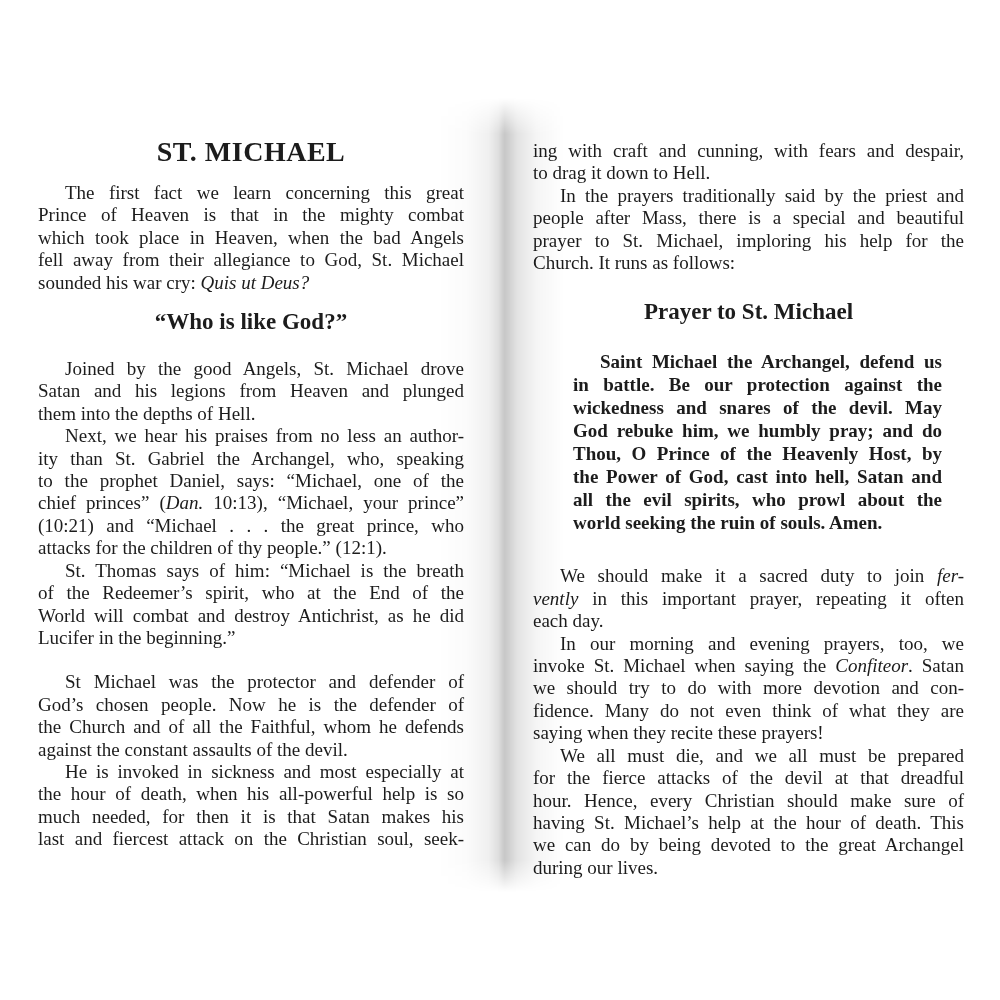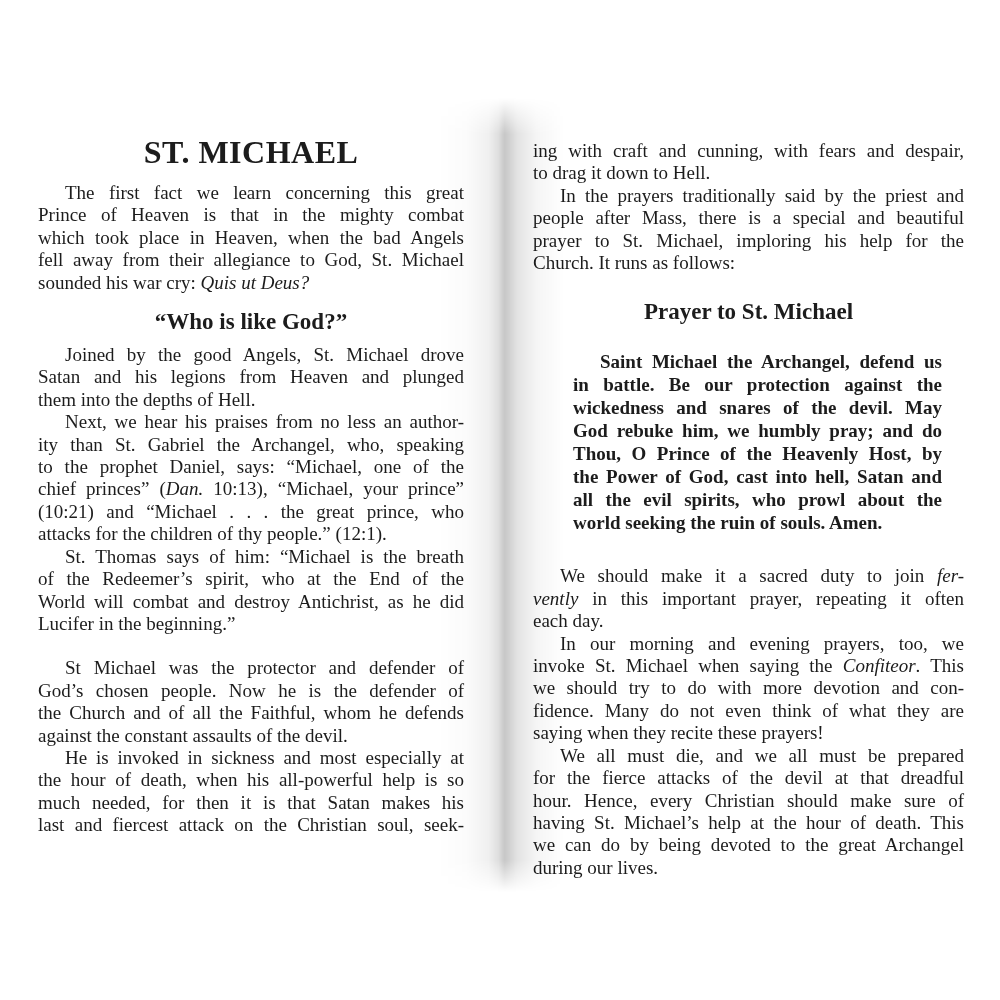--- a/index.html
+++ b/index.html
@@ -22,26 +22,26 @@
       rgba(0,0,0,0.11) 63%,
       rgba(0,0,0,0.04) 78%,
       rgba(0,0,0,0) 100%);
     -webkit-mask-image:linear-gradient(to bottom,transparent 0,#000 36px,#000 calc(100% - 32px),transparent 100%);
     mask-image:linear-gradient(to bottom,transparent 0,#000 36px,#000 calc(100% - 32px),transparent 100%);
   }
   .col{position:absolute;}
   .col-left{left:38px;top:136px;width:426px;}
   .col-right{left:533px;top:140px;width:431px;}
   .title{
-    font-size:32px;line-height:32px;font-weight:bold;
+    font-size:28px;line-height:32px;font-weight:bold;
     text-align:center;margin:0 0 14px 0;letter-spacing:0.5px;
   }
   .heading{
     font-size:23px;line-height:28px;font-weight:bold;
-    text-align:center;margin:14px 0 8px 0;
+    text-align:center;margin:14px 0 22px 0;
   }
   .col-right .heading{margin:24px 0 24px 0;}
   .para{margin:0;}
   .ln{
     font-size:19px;line-height:22.4px;
     text-align:justify;text-align-last:justify;
   }
   .ln.lastln{text-align-last:left;}
   .ln.indent{padding-left:27px;}
   .para.bold .ln{font-weight:bold;line-height:23px;}
@@ -115,21 +115,21 @@
         <div class="ln"><span>all the evil spirits, who prowl about the</span></div>
         <div class="ln lastln"><span>world seeking the ruin of souls. Amen.</span></div>
       </div>
       <div class="para" style="margin-top: 31px;">
         <div class="ln indent"><span>We should make it a sacred duty to join </span><i>fer-</i></div>
         <div class="ln"><i>vently</i><span> in this important prayer, repeating it often</span></div>
         <div class="ln lastln"><span>each day.</span></div>
       </div>
       <div class="para">
         <div class="ln indent"><span>In our morning and evening prayers, too, we</span></div>
-        <div class="ln"><span>invoke St. Michael when saying the </span><i>Confiteor</i><span>. This</span></div>
+        <div class="ln"><span>invoke St. Michael when saying the </span><i>Confiteor</i><span>. Satan</span></div>
         <div class="ln"><span>we should try to do with more devotion and con-</span></div>
         <div class="ln"><span>fidence. Many do not even think of what they are</span></div>
         <div class="ln lastln"><span>saying when they recite these prayers!</span></div>
       </div>
       <div class="para">
         <div class="ln indent"><span>We all must die, and we all must be prepared</span></div>
         <div class="ln"><span>for the fierce attacks of the devil at that dreadful</span></div>
         <div class="ln"><span>hour. Hence, every Christian should make sure of</span></div>
         <div class="ln"><span>having St. Michael’s help at the hour of death. This</span></div>
         <div class="ln"><span>we can do by being devoted to the great Archangel</span></div>

